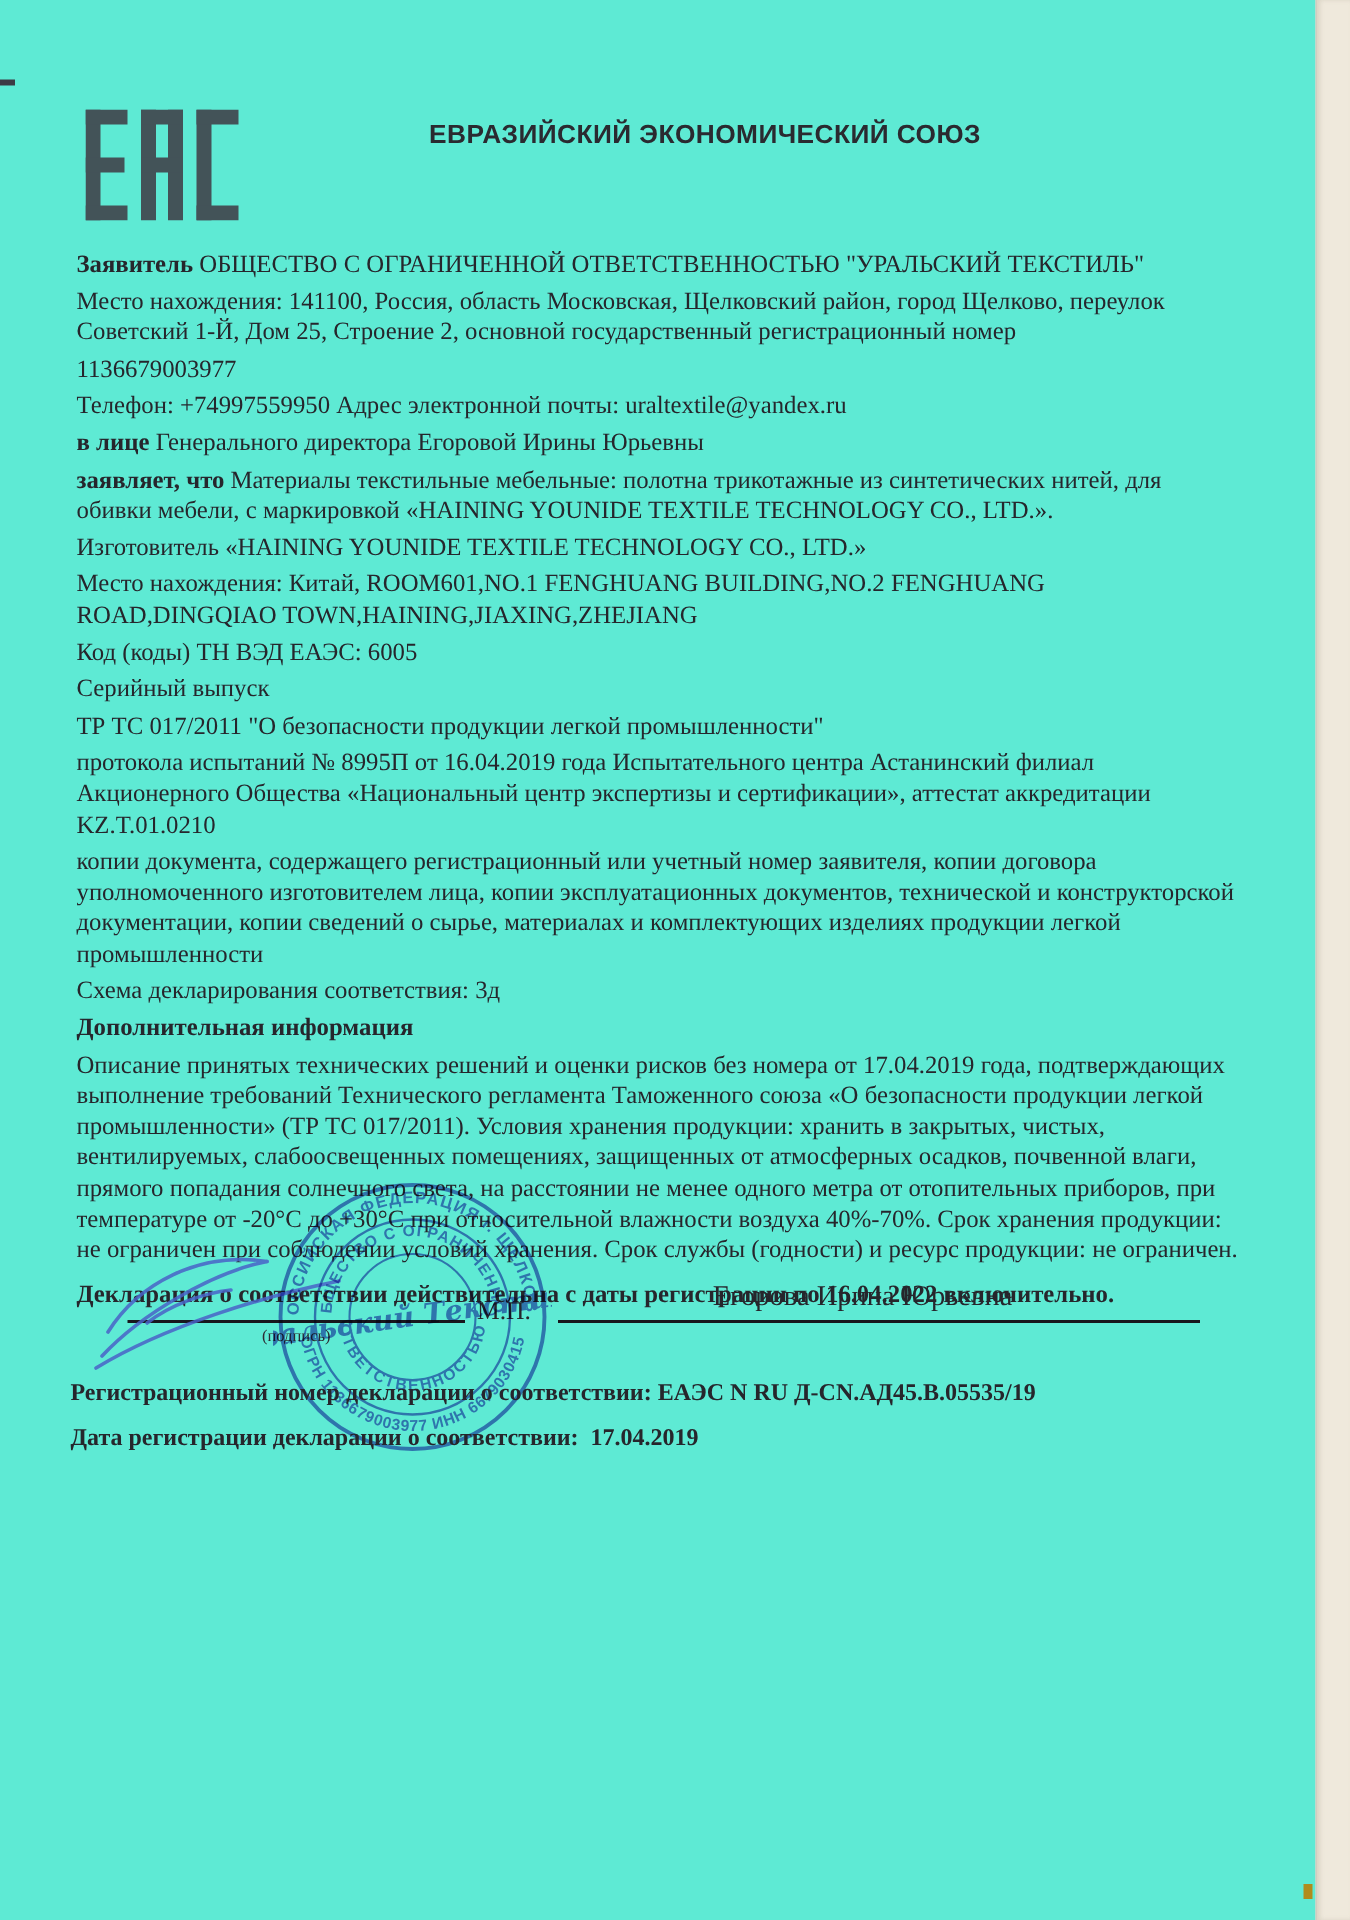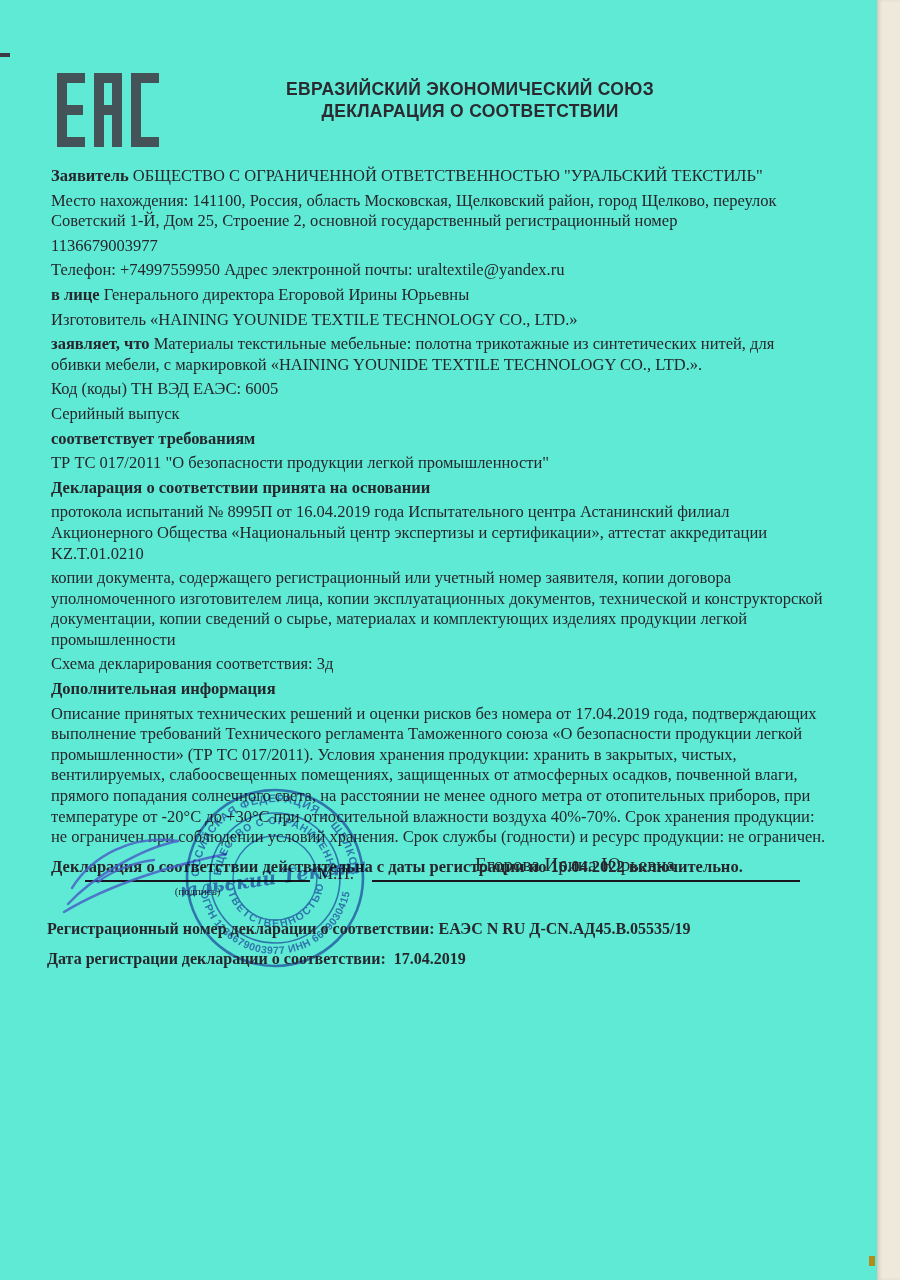--- a/index.html
+++ b/index.html
@@ -52,36 +52,34 @@
       <rect x="55" y="0" width="10" height="74"></rect>
     <rect x="37" y="0" width="28" height="10"></rect>
       <rect x="37" y="32" width="28" height="10"></rect>
     <rect x="74" y="0" width="10" height="74"></rect>
       <rect x="74" y="0" width="28" height="10"></rect>
     <rect x="74" y="64" width="28" height="10"></rect>
   </svg>
 
   <div class="header">
     <div>ЕВРАЗИЙСКИЙ ЭКОНОМИЧЕСКИЙ СОЮЗ</div>
-    <div>ДЕКЛАРАЦИЯ О СООТВЕТСТВИИ</div>
   </div>
 
   <div class="body">
     <p><b class="b">Заявитель</b> <span>ОБЩЕСТВО С ОГРАНИЧЕННОЙ ОТВЕТСТВЕННОСТЬЮ "УРАЛЬСКИЙ ТЕКСТИЛЬ"</span></p>
     <p>Место нахождения: 141100, Россия, область Московская, Щелковский район, город Щелково, переулок Советский 1-Й, Дом 25, Строение 2, основной государственный регистрационный номер</p>
     <p>1136679003977</p>
     <p>Телефон: +74997559950 Адрес электронной почты: uraltextile@yandex.ru</p>
     <p><b class="b">в лице</b> <span>Генерального директора Егоровой Ирины Юрьевны</span></p>
+    <p><b class="b">заявляет, что</b> <span>Материалы текстильные мебельные: полотна трикотажные из синтетических нитей, для обивки мебели, с маркировкой «HAINING YOUNIDE TEXTILE TECHNOLOGY CO., LTD.».</span></p>
     <p>Изготовитель «HAINING YOUNIDE TEXTILE TECHNOLOGY CO., LTD.»</p>
-    <p><b class="b">заявляет, что</b> <span>Материалы текстильные мебельные: полотна трикотажные из синтетических нитей, для обивки мебели, с маркировкой «HAINING YOUNIDE TEXTILE TECHNOLOGY CO., LTD.».</span></p>
+    <p>Место нахождения: Китай, ROOM601,NO.1 FENGHUANG BUILDING,NO.2 FENGHUANG ROAD,DINGQIAO TOWN,HAINING,JIAXING,ZHEJIANG</p>
     <p>Код (коды) ТН ВЭД ЕАЭС: 6005</p>
     <p>Серийный выпуск</p>
-    <p class="b">соответствует требованиям</p>
     <p>ТР ТС 017/2011 "О безопасности продукции легкой промышленности"</p>
-    <p class="b">Декларация о соответствии принята на основании</p>
     <p>протокола испытаний № 8995П от 16.04.2019 года Испытательного центра Астанинский филиал Акционерного Общества «Национальный центр экспертизы и сертификации», аттестат аккредитации KZ.T.01.0210</p>
     <p>копии документа, содержащего регистрационный или учетный номер заявителя, копии договора уполномоченного изготовителем лица, копии эксплуатационных документов, технической и конструкторской документации, копии сведений о сырье, материалах и комплектующих изделиях продукции легкой промышленности</p>
     <p>Схема декларирования соответствия: 3д</p>
     <p class="b">Дополнительная информация</p>
     <p>Описание принятых технических решений и оценки рисков без номера от 17.04.2019 года, подтверждающих выполнение требований Технического регламента Таможенного союза «О безопасности продукции легкой промышленности» (ТР ТС 017/2011). Условия хранения продукции: хранить в закрытых, чистых, вентилируемых, слабоосвещенных помещениях, защищенных от атмосферных осадков, почвенной влаги, прямого попадания солнечного света, на расстоянии не менее одного метра от отопительных приборов, при температуре от -20°С до +30°С при относительной влажности воздуха 40%-70%. Срок хранения продукции: не ограничен при соблюдении условий хранения. Срок службы (годности) и ресурс продукции: не ограничен.</p>
     <p class="validity">Декларация о соответствии действительна с даты регистрации по 16.04.2022 включительно.</p>
   </div>
 
   <div class="sig-name">Егорова Ирина Юрьевна</div>
   <div class="sig-line left"></div>

